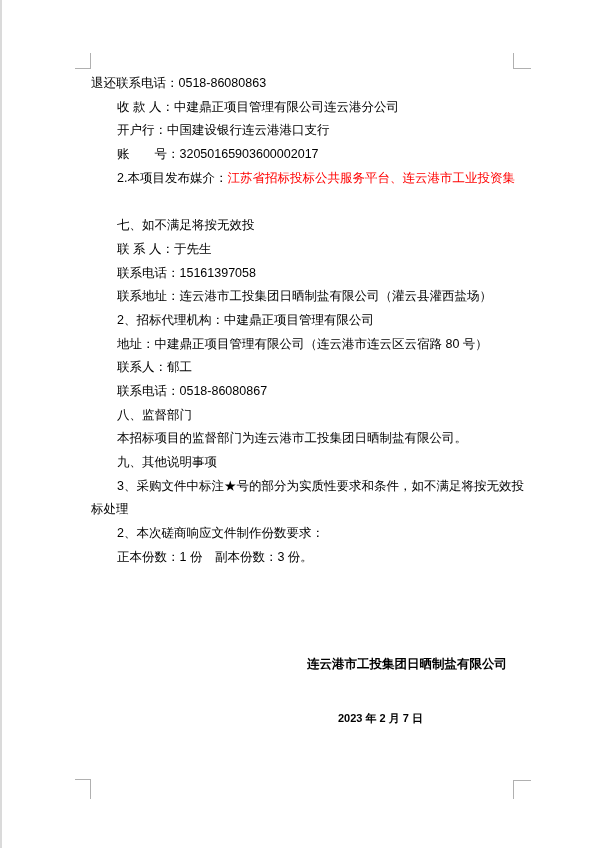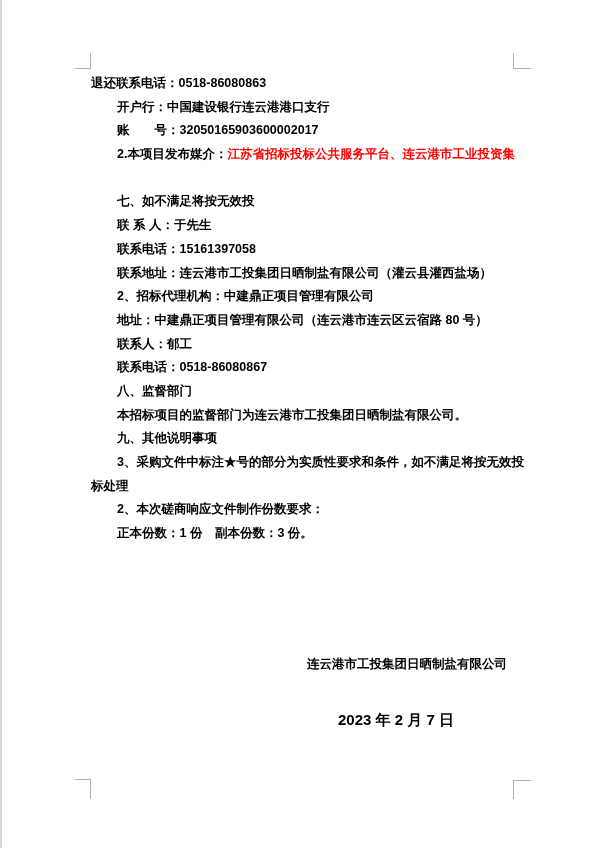--- a/index.html
+++ b/index.html
@@ -16,46 +16,47 @@
   .mark-tl { left:75px;  top:53px;  width:15px; height:15px;
     border-right:1px solid #b0b0b0;  border-bottom:1px solid #b0b0b0; }
   .mark-tr { left:513px; top:53px;  width:17px; height:15px;
     border-left:1px solid #b0b0b0;   border-bottom:1px solid #b0b0b0; }
   .mark-bl { left:75px;  top:779px; width:15px; height:19px;
     border-right:1px solid #b0b0b0;  border-top:1px solid #b0b0b0; }
   .mark-br { left:513px; top:780px; width:17px; height:18px;
     border-left:1px solid #b0b0b0;   border-top:1px solid #b0b0b0; }
   .content {
     position:absolute; left:91px; top:72px; width:436px;
-    font-weight:bold; font-size:12.5px; color:#000000;
+    font-weight:normal; font-size:12.5px; color:#000000;
   }
   .ln { height:23.7px; line-height:23.7px; white-space:nowrap; }
   .ind { padding-left:26px; }
   .red { color:#ff0000; }
   .sig {
     position:absolute; top:656px; right:97px;
     font-weight:bold; font-size:12.5px; color:#000000; white-space:nowrap;text-align:center;
   }
   .date {
     position:absolute; top:711px; left:338px;
-    font-weight:bold; font-size:15px; color:#000000; white-space:nowrap;
+    font-weight:bold; font-size:11px; color:#000000; white-space:nowrap;
   }
 </style>
 </head>
 <body>
 
 <div class="page-edge"></div>
 
 <div class="mark mark-tl"></div>
 <div class="mark mark-tr"></div>
 <div class="mark mark-bl"></div>
 <div class="mark mark-br"></div>
 
 <div class="content">
   <div class="ln"><span>退还联系电话：0518-86080863</span></div>
+  <div class="ln ind"><span>收 款 人：中建鼎正项目管理有限公司连云港分公司</span></div>
   <div class="ln ind"><span>开户行：中国建设银行连云港港口支行</span></div>
   <div class="ln ind"><span>账　　号：32050165903600002017</span></div>
   <div class="ln ind"><span>2.本项目发布媒介：</span><span class="red">江苏省招标投标公共服务平台、连云港市工业投资集</span></div>
   <div class="ln"><span></span></div>
   <div class="ln ind"><span>七、如不满足将按无效投</span></div>
   <div class="ln ind"><span>联 系 人：于先生</span></div>
   <div class="ln ind"><span>联系电话：15161397058</span></div>
   <div class="ln ind"><span>联系地址：连云港市工投集团日晒制盐有限公司（灌云县灌西盐场）</span></div>
   <div class="ln ind"><span>2、招标代理机构：中建鼎正项目管理有限公司</span></div>
   <div class="ln ind"><span>地址：中建鼎正项目管理有限公司（连云港市连云区云宿路 80 号）</span></div>

